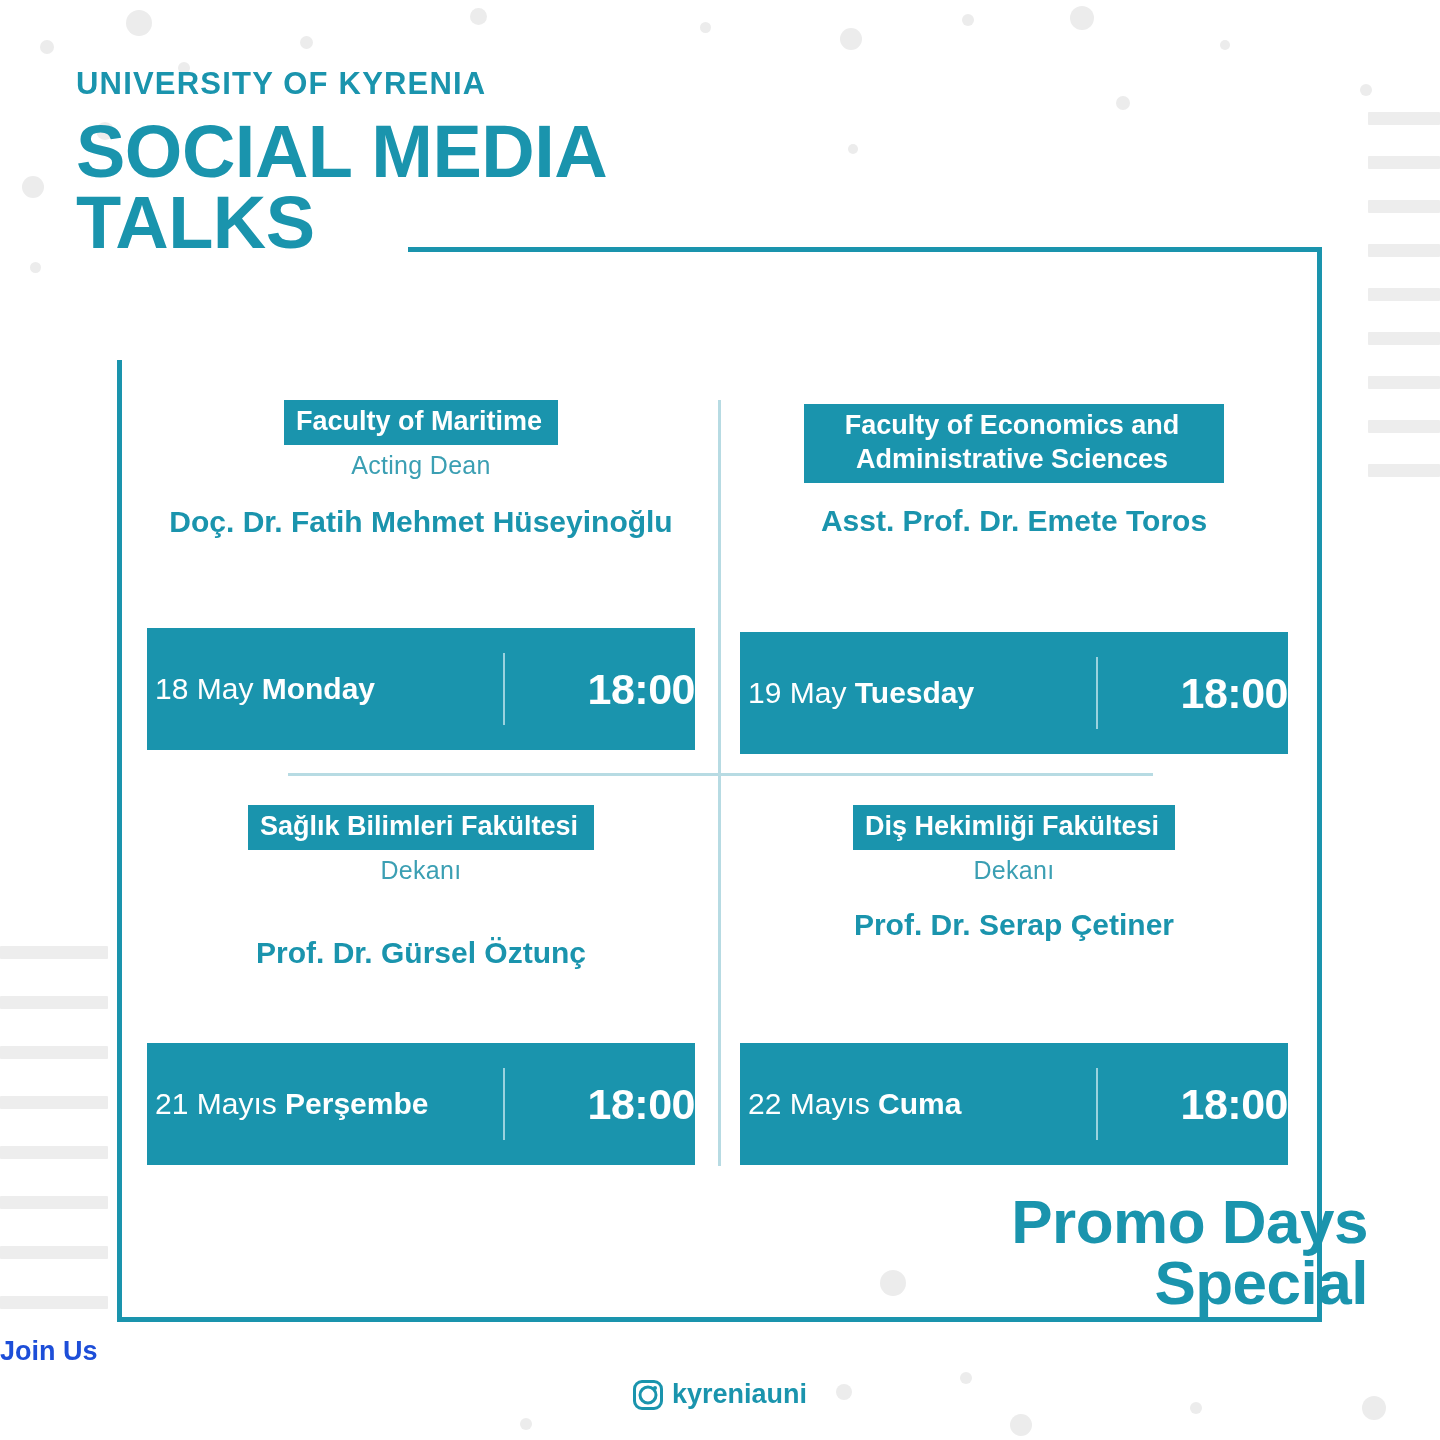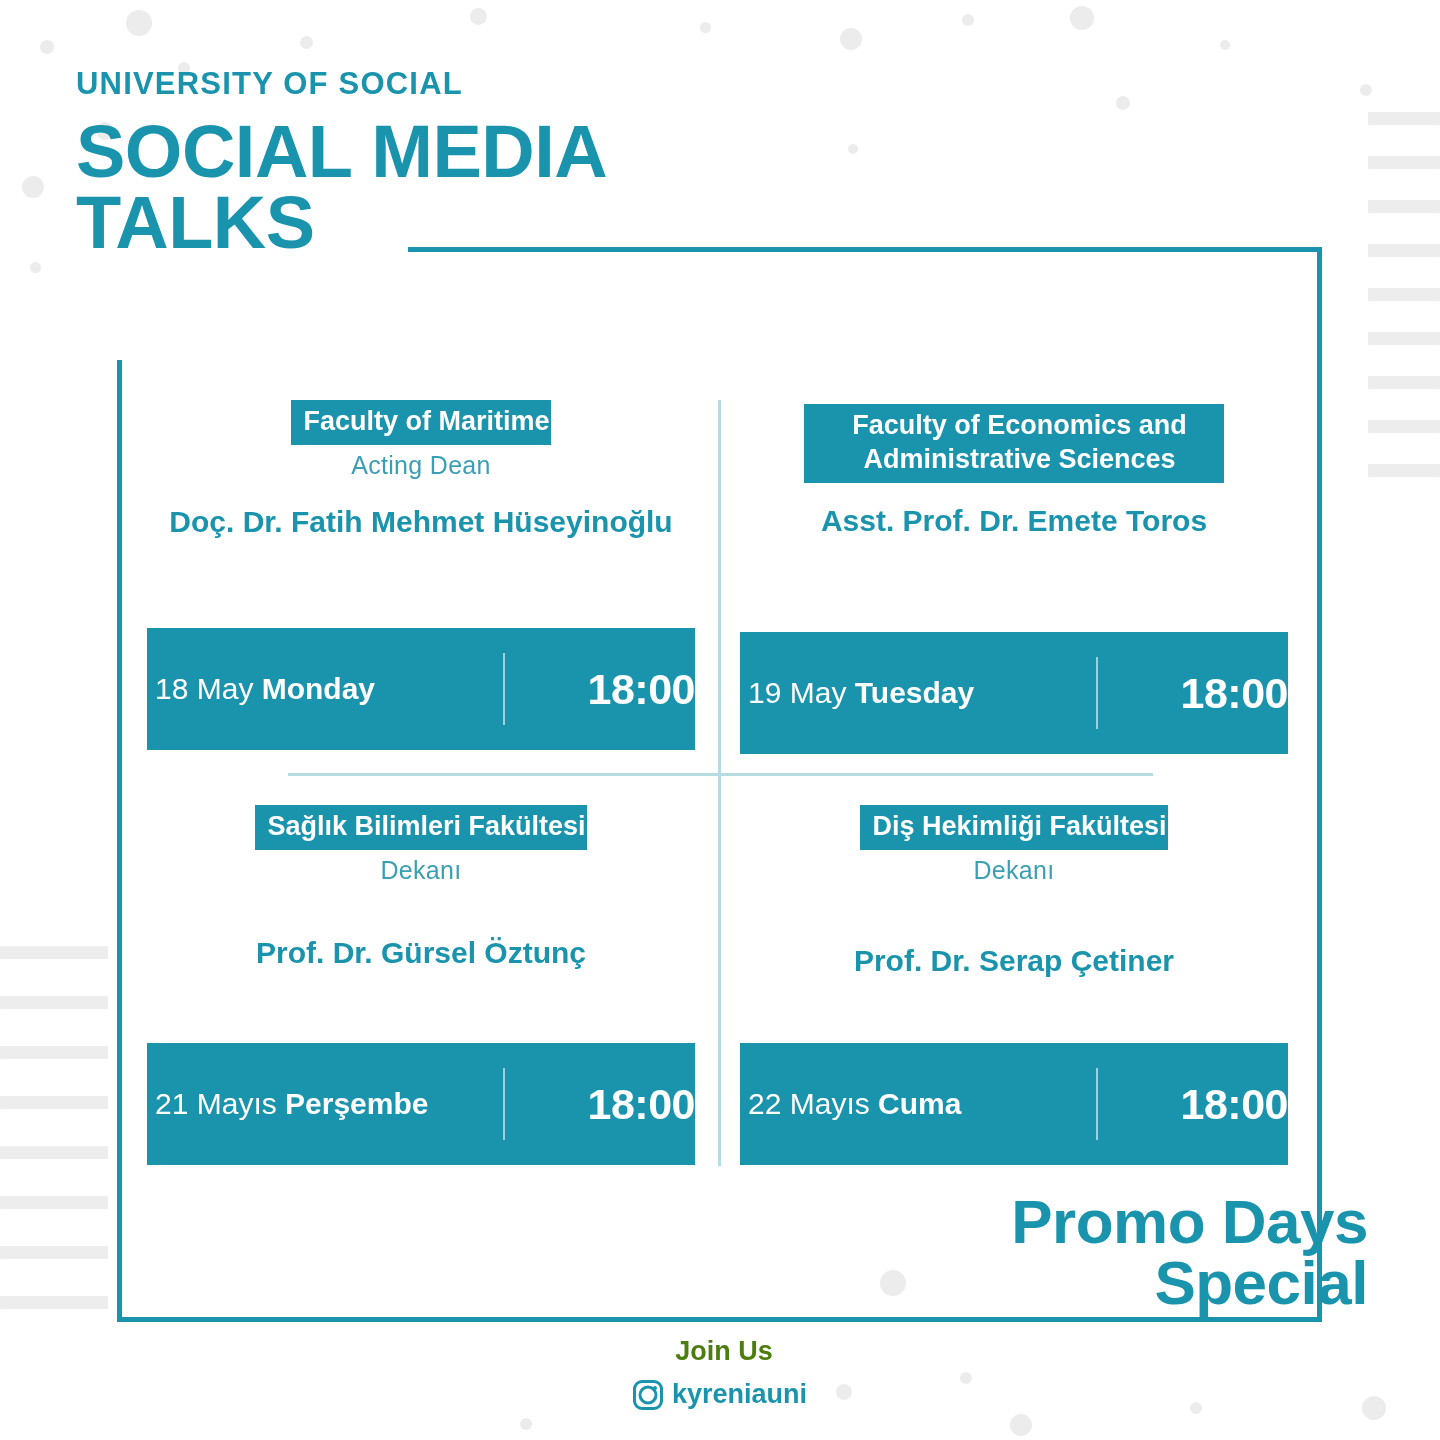--- a/index.html
+++ b/index.html
@@ -97,21 +97,21 @@
   .c-bl { left: 0px;   top: 405px; }
   .c-br { left: 593px; top: 405px; }
 
   .faculty {
     display: inline-block;
     background: #1a94ad;
     color: #ffffff;
     font-size: 27px;
     font-weight: bold;
     line-height: 1.25;
-    padding: 5px 1px 6px 12px;
+    padding: 5px 16px 6px 12px;
     text-align: center;
   }
   .cell-head { text-align: center; }
   .role {
     margin-top: 6px;
     font-size: 25px;
     color: #3b9fb3;
     text-align: center;
     letter-spacing: 0.3px;
   }
@@ -170,25 +170,23 @@
     font-size: 62px;
     font-weight: bold;
     line-height: 0.98;
     letter-spacing: -0.5px;
   }
 
   
   .join {
     position: absolute;
     left: 0; right: 0; top: 1336px;
-    text-align: center;
-    color: #4d7c0f;
+    color: #1d4ed8;
     font-size: 27px;
     font-weight: bold;
-    padding-left: 8px;
   }
   .handle-row {
     position: absolute;
     left: 0; right: 0; top: 1379px;
     display: flex;
     justify-content: center;
     align-items: center;
     gap: 9px;
   }
   .ig-icon {
@@ -262,21 +260,21 @@
   <div class="bg-bar" style="left:0px;top:946px;width:108px;"></div>
   <div class="bg-bar" style="left:0px;top:996px;width:108px;"></div>
   <div class="bg-bar" style="left:0px;top:1046px;width:108px;"></div>
   <div class="bg-bar" style="left:0px;top:1096px;width:108px;"></div>
   <div class="bg-bar" style="left:0px;top:1146px;width:108px;"></div>
   <div class="bg-bar" style="left:0px;top:1196px;width:108px;"></div>
   <div class="bg-bar" style="left:0px;top:1246px;width:108px;"></div>
   <div class="bg-bar" style="left:0px;top:1296px;width:108px;"></div>
 
   <div class="header">
-    <div class="uni-name">UNIVERSITY OF SOCIAL</div>
+    <div class="uni-name">UNIVERSITY OF KYRENIA</div>
     <div class="title">
       <div>SOCIAL MEDIA</div>
       <div>TALKS</div>
     </div>
   </div>
 
   <div class="frame-top"></div>
   <div class="frame-right"></div>
   <div class="frame-left"></div>
   <div class="frame-bottom"></div>
@@ -322,21 +320,21 @@
         <div class="tb-sep"></div>
         <div class="tb-time">18:00</div>
       </div>
     </div>
 
     <div class="cell c-br">
       <div class="cell-head">
         <span class="faculty">Diş Hekimliği Fakültesi</span>
       </div>
       <div class="role">Dekanı</div>
-      <div class="speaker" style="margin-top:56px;">Prof. Dr. Serap Çetiner</div>
+      <div class="speaker" style="margin-top:20px;">Prof. Dr. Serap Çetiner</div>
       <div class="timebar">
         <div class="tb-date"><span>22 Mayıs </span><b>Cuma</b></div>
         <div class="tb-sep"></div>
         <div class="tb-time">18:00</div>
       </div>
     </div>
   </div>
 
   <div class="promo">
     <div>Promo Days</div>

